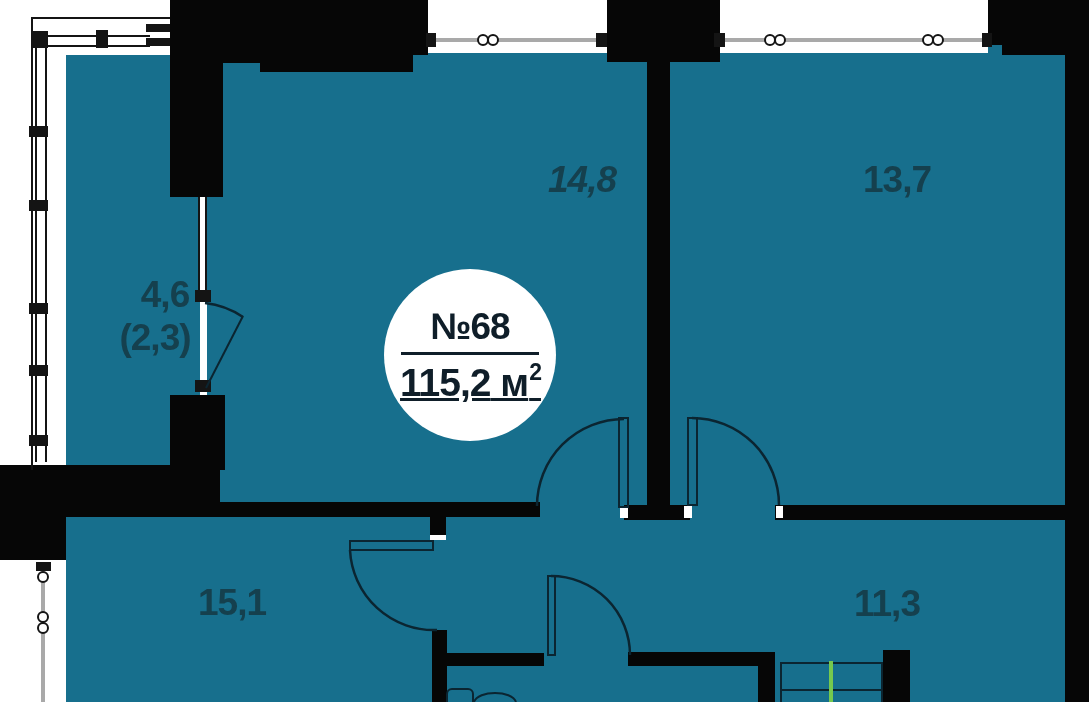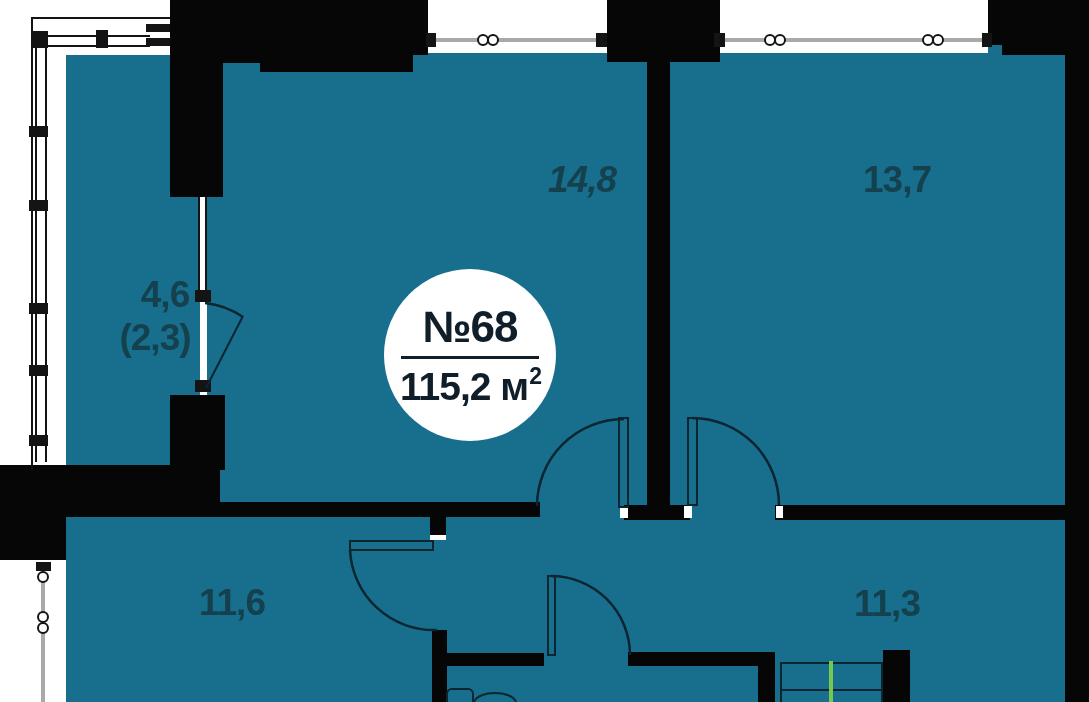--- a/index.html
+++ b/index.html
@@ -26,23 +26,23 @@
     position:absolute;transform:translate(-50%,-50%);
     color:var(--label-text,#15404e);
     font-size:37px;font-weight:700;letter-spacing:-1px;white-space:nowrap;
   }
   #unit-badge{
     position:absolute;left:384px;top:269px;width:172px;height:172px;
     background:#ffffff;border-radius:50%;
     display:flex;flex-direction:column;align-items:center;justify-content:center;
     color:var(--badge-text,#0f1e29);
   }
-  #unit-number{font-size:44px;font-weight:700;letter-spacing:-1px;line-height:1;}
+  #unit-number{font-size:37px;font-weight:700;letter-spacing:-1px;line-height:1;}
   #unit-divider{width:138px;height:3px;background:var(--badge-text,#0f1e29);margin:7px 0 8px 0;}
-  #unit-area{font-size:39px;font-weight:700;letter-spacing:-1px;line-height:1;white-space:nowrap;}
+  #unit-area{font-size:39px;font-weight:700;letter-spacing:-1px;line-height:1;white-space:nowrap;text-decoration:underline;}
   #unit-area sup{font-size:23px;position:relative;top:-2px;left:1px;}
 </style>
 </head>
 <body>
 
 <div id="plan-wrap">
 <svg width="1089" height="702" viewBox="0 0 1089 702">
 
   <g>
     <rect class="room" x="66" y="55" width="134" height="410"></rect>
@@ -157,21 +157,21 @@
     <rect class="fixture" x="781" y="663" width="101" height="42"></rect>
     <line class="fixture" x1="781" y1="690" x2="882" y2="690"></line>
     <line class="green-line" x1="831" y1="661" x2="831" y2="702"></line>
   </g>
 </svg>
 
 <div class="room-label" style="left:582px;top:180px;font-style:italic;">14,8</div>
 <div class="room-label" style="left:885px;top:180px;margin-left:12px;">13,7</div>
 <div class="room-label" style="left:157px;top:295px;margin-left:8px;">4,6</div>
 <div class="room-label" style="left:155px;top:338px;">(2,3)</div>
-<div class="room-label" style="left:232px;top:603px;">11,6</div>
+<div class="room-label" style="left:232px;top:603px;">15,1</div>
 <div class="room-label" style="left:887px;top:604px;">11,3</div>
 
 <div id="unit-badge">
   <div id="unit-number">№68</div>
   <div id="unit-divider"></div>
   <div id="unit-area"><span>115,2</span><span> м</span><sup>2</sup></div>
 </div>
 </div>
 
 </body></html>

